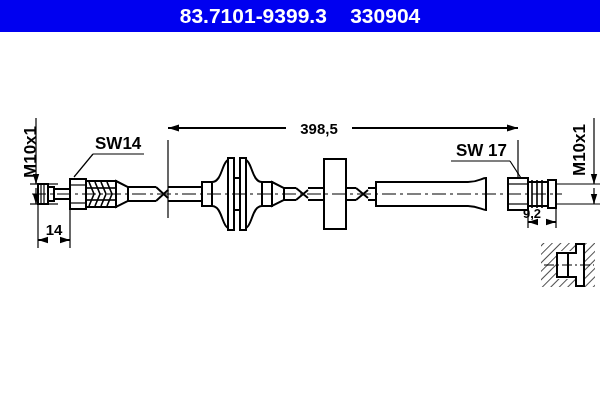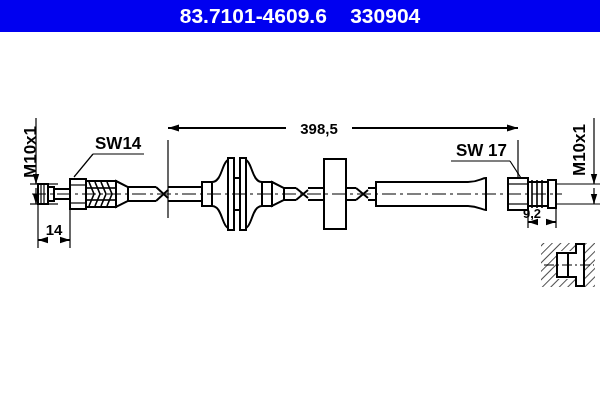--- a/index.html
+++ b/index.html
@@ -70,21 +70,21 @@
     font-size: 13px;
     fill: #000000;
   }
 </style>
 </head>
 <body>
 
 <div id="sheet">
 
   <div id="header-bar"></div>
-  <div id="header-title">83.7101-4609.6    330904</div>
+  <div id="header-title">83.7101-9399.3    330904</div>
 
   <div id="drawing-area">
     <svg class="dwg" width="600" height="368" viewBox="0 0 600 368">
 
       <g>
 
         <line x1="152" y1="108" x2="152" y2="186" stroke="#000" stroke-width="1.2"></line>
         <line x1="502" y1="108" x2="502" y2="150" stroke="#000" stroke-width="1.2"></line>
 
         <line x1="152" y1="96" x2="270" y2="96" stroke="#000" stroke-width="2"></line>

